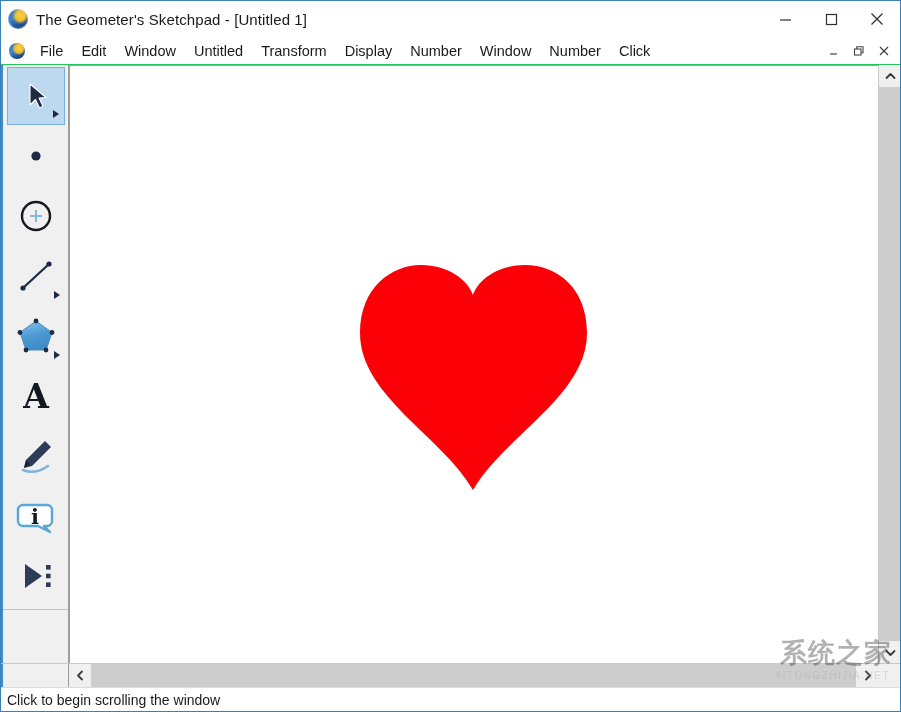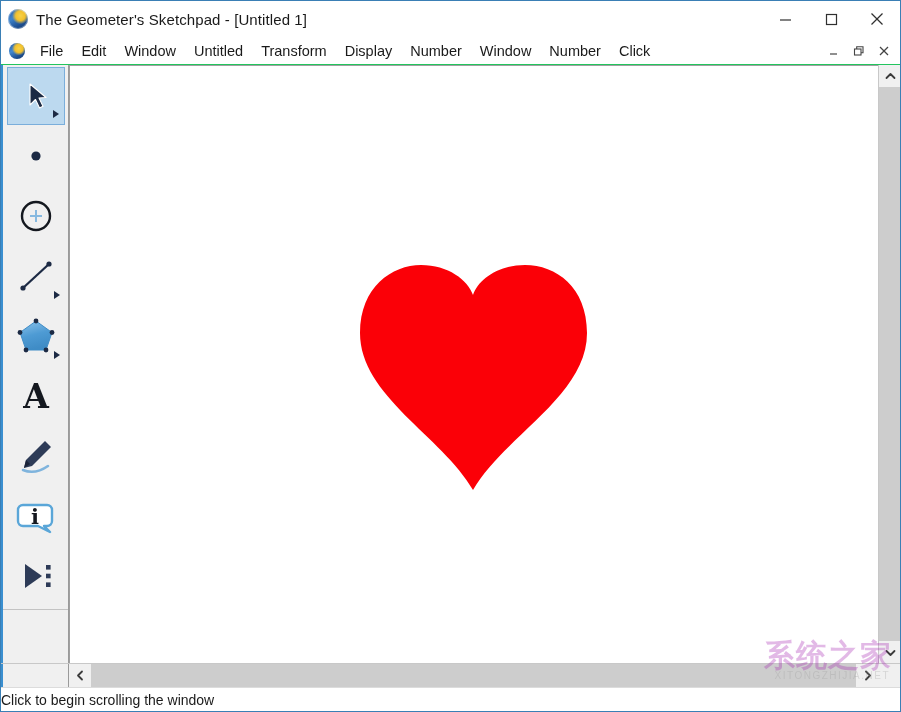--- a/index.html
+++ b/index.html
@@ -236,21 +236,21 @@
     background: #f0f0f0;
   }
 
   
   .statusbar {
     height: 16px;
     min-height: 24px;
     background: #ffffff;
     display: flex;
     align-items: center;
-    padding-left: 0;
+    padding-left: 6px;
     border-top: 1px solid #dcdcdc;
   }
   .statusbar-text {
     font-size: 14px;
     color: #1a1a1a;
     white-space: nowrap;
   }
 
   
   .watermark {
@@ -260,23 +260,23 @@
     width: 175px;
     height: 52px;
     pointer-events: none;
     opacity: 0.30;
     z-index: 50;
   }
   .wm-cn {
     position: absolute;
     right: 2px;
     top: 2px;
-    font-size: 31px;
+    font-size: 27px;
     font-weight: bold;
-    color: #a21caf;
+    color: #000000;
     letter-spacing: 1px;
     white-space: nowrap;
     font-family: Liberation Serif, serif;
   }
   .wm-en {
     position: absolute;
     right: 4px;
     bottom: 4px;
     font-size: 10px;
     color: #9b9b9b;

